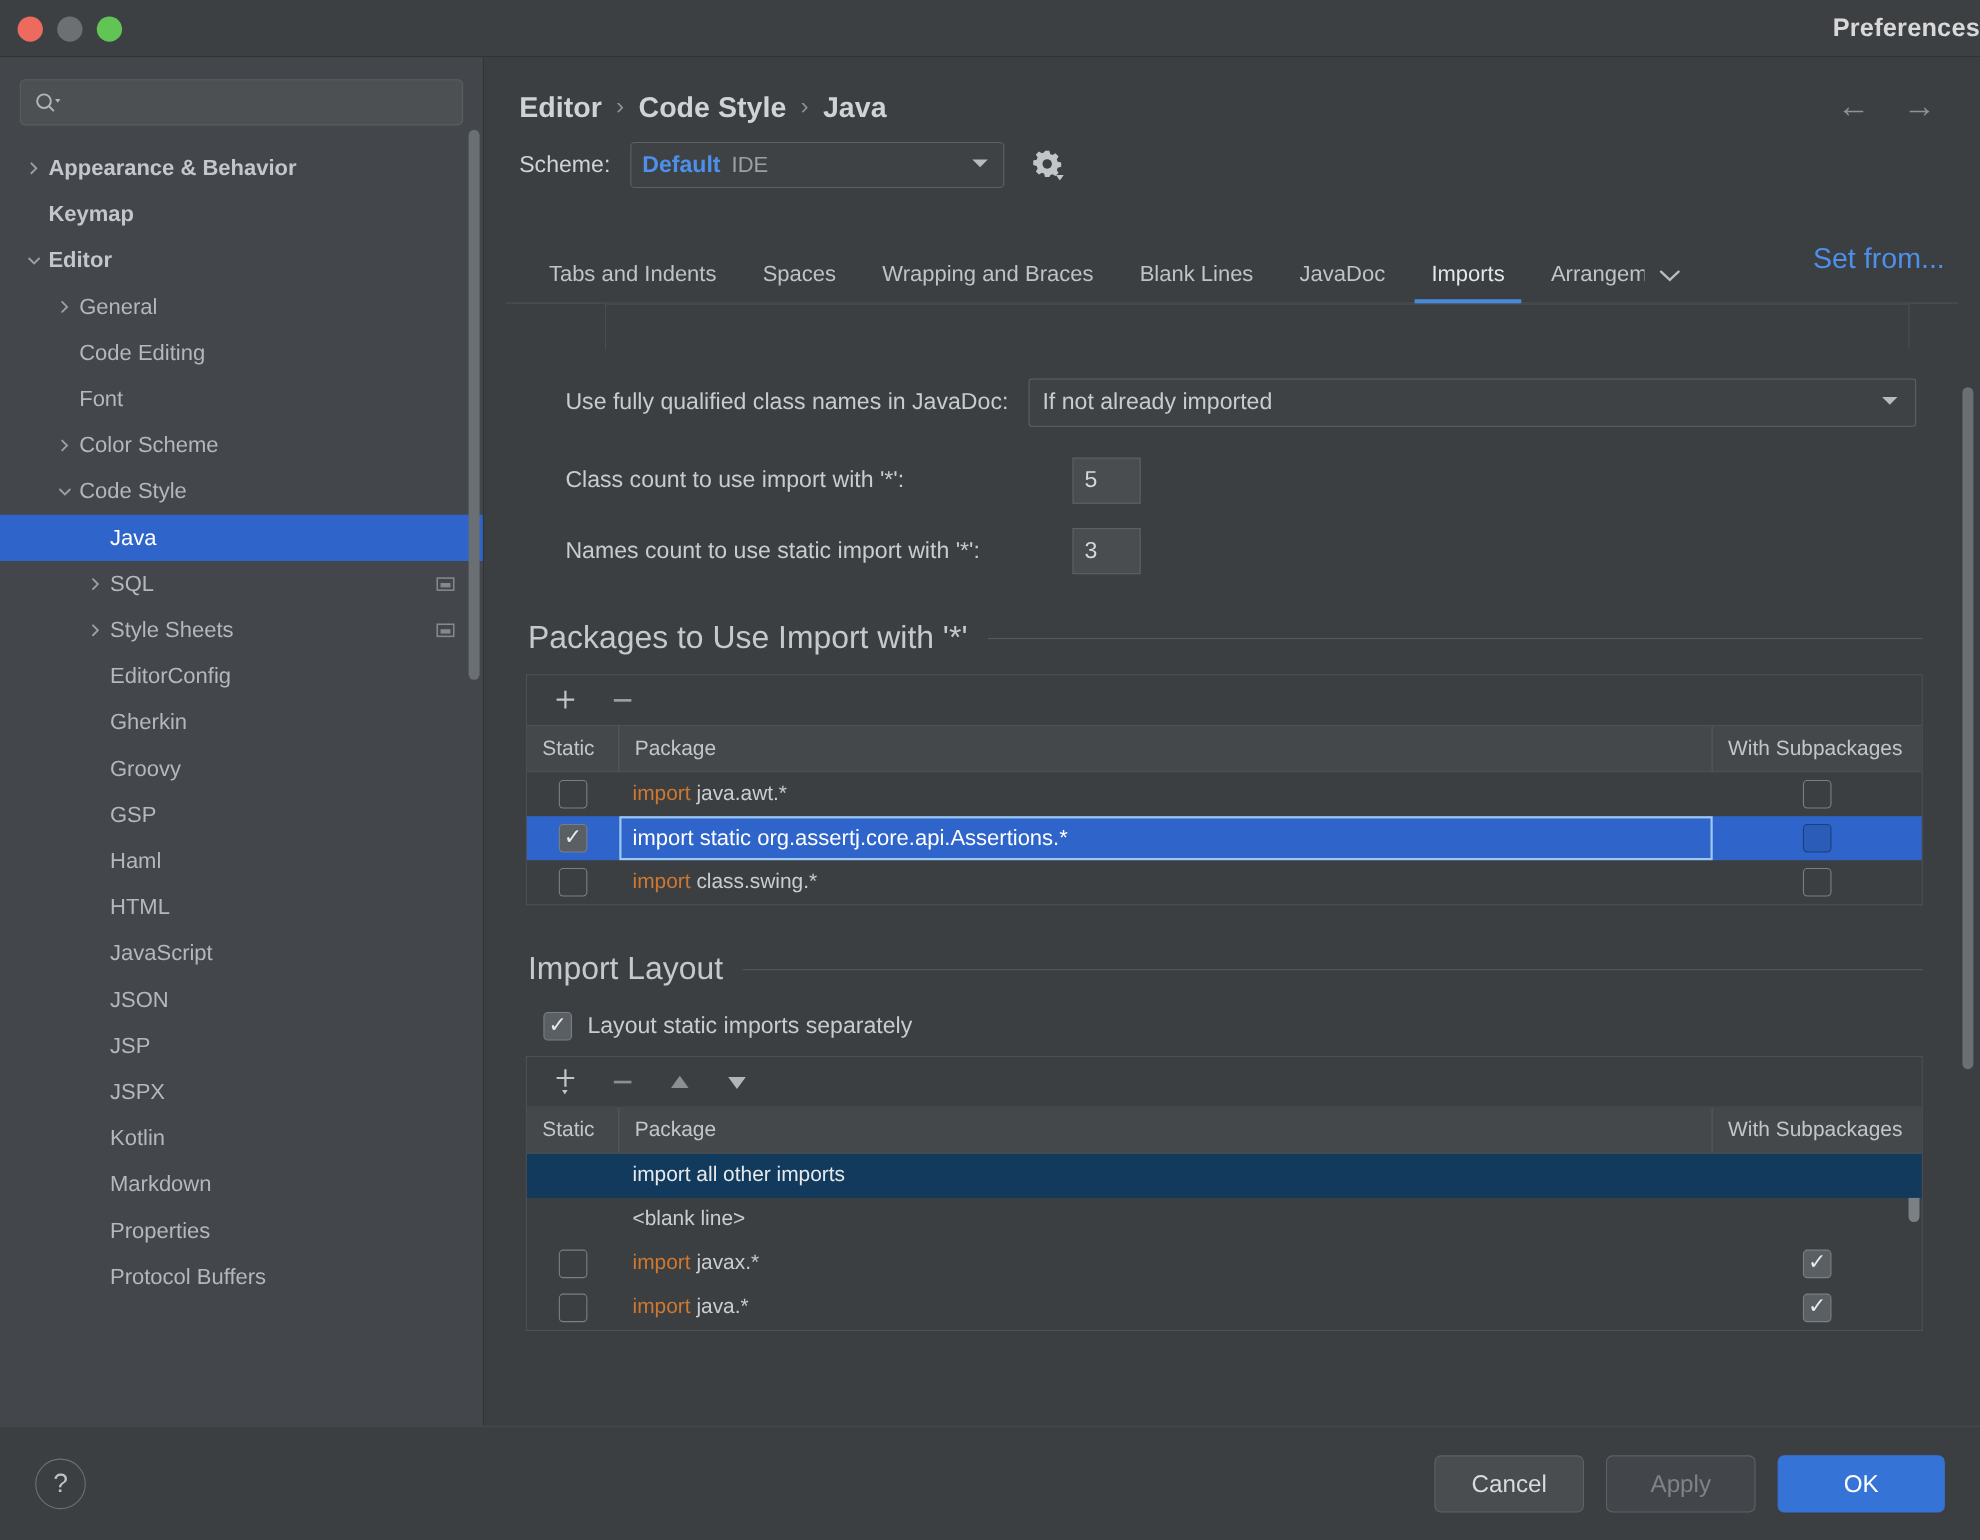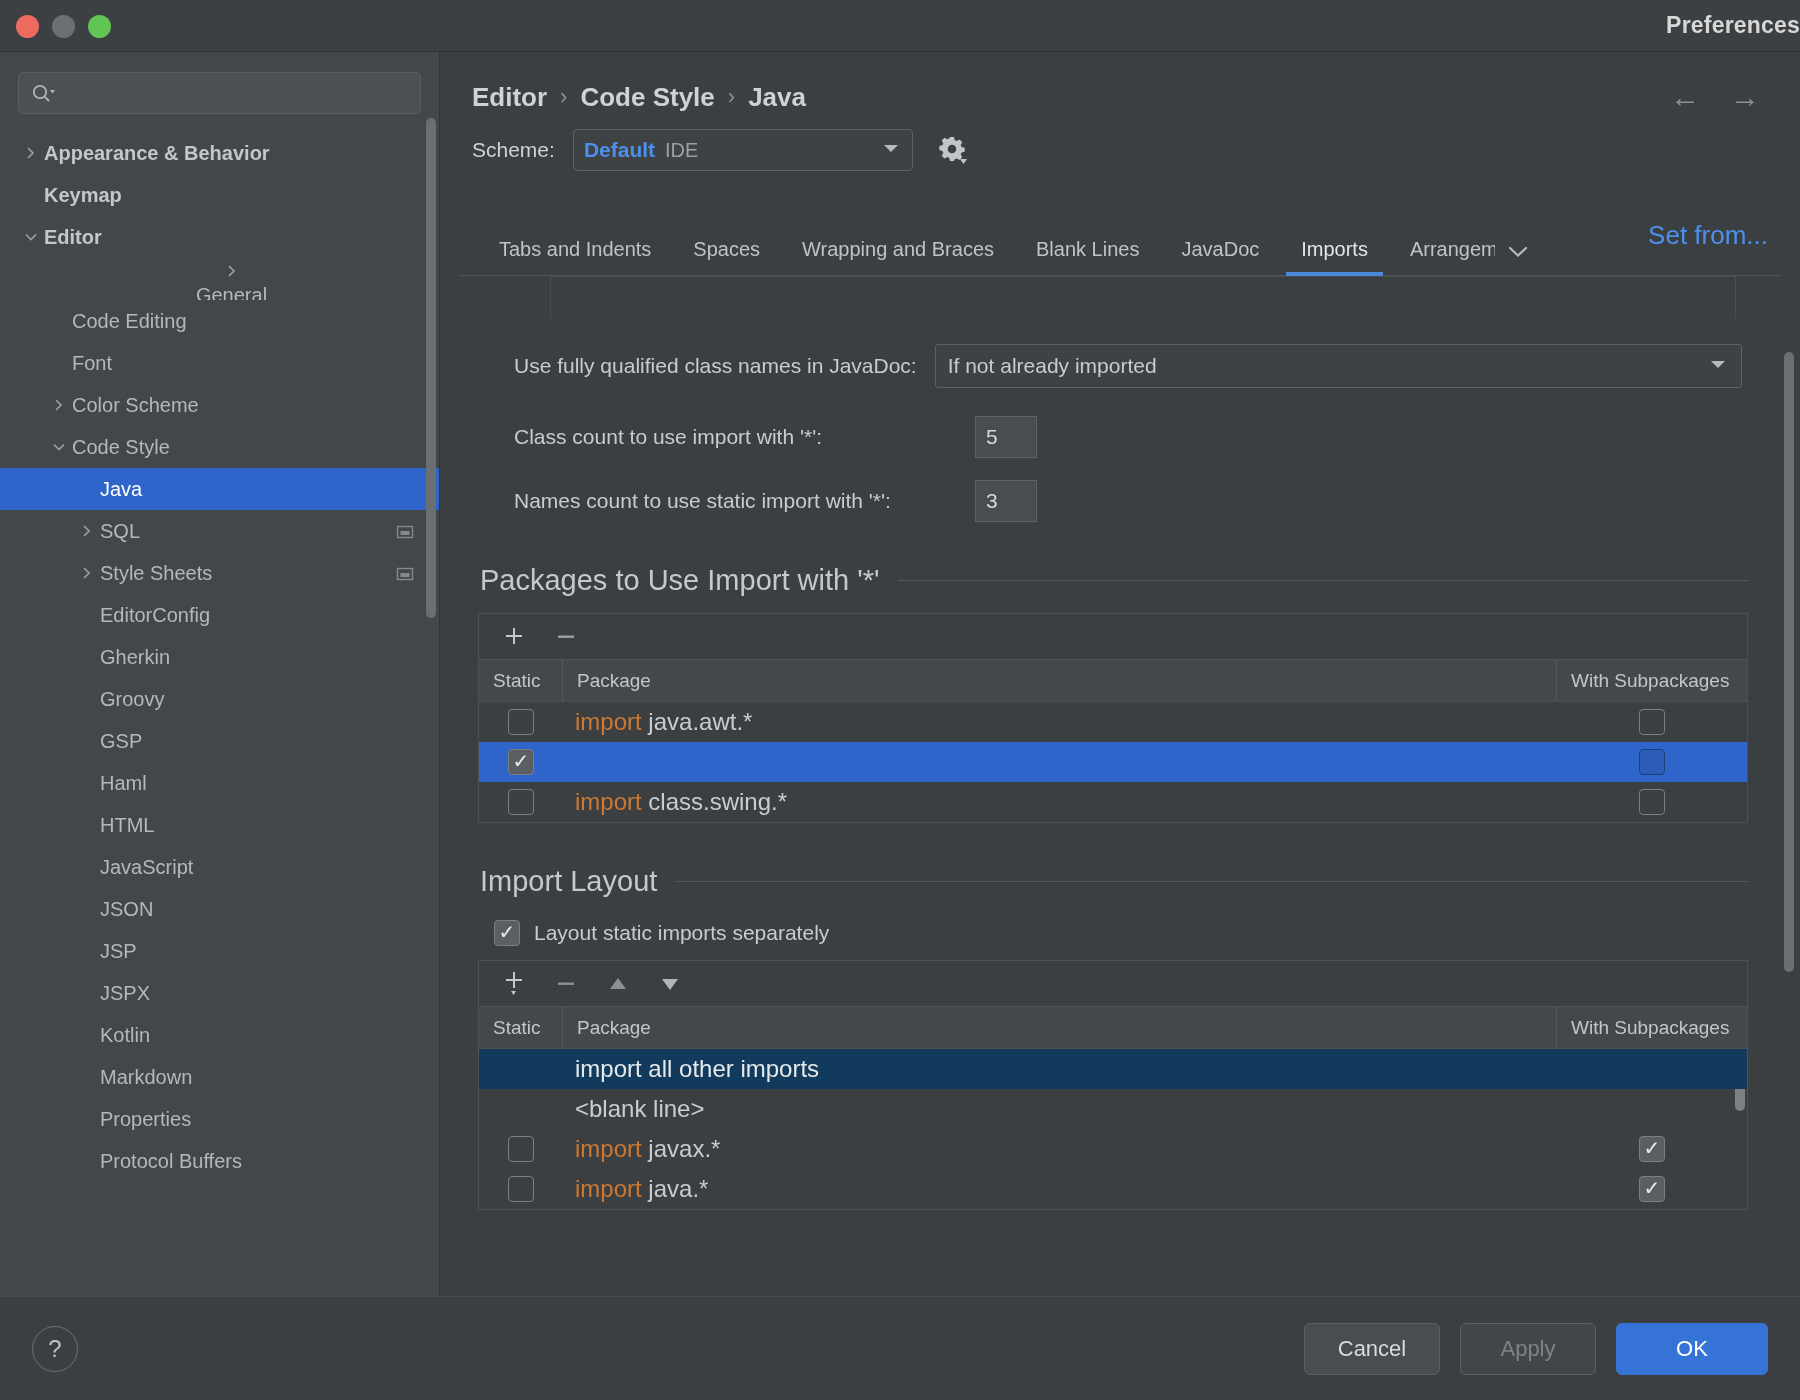--- a/index.html
+++ b/index.html
@@ -169,21 +169,21 @@
   .table-box { margin-top: 16px; margin-right: 26px; border: 1px solid #4d5154; background: #3c3f41; }
   .tbl-toolbar { height: 46px; display: flex; align-items: center; padding-left: 18px; gap: 18px; border-bottom: 1px solid #4d5154;}
   .tbtn { width: 34px; height: 32px; display:flex; align-items:center; justify-content:center; position: relative;}
   .thead { display: flex; height: 42px; align-items: center; background: #44484b; border-bottom: 1px solid #4d5154;}
   .th { color: #c2c6c9; font-size: 19px; padding-left: 14px; display:flex; align-items:center; height: 100%;}
   .th.static { width: 84px; flex: 0 0 84px; border-right: 1px solid #55595c; }
   .th.pkg { flex: 1 1 auto; border-right: 1px solid #55595c; }
   .th.subs { width: 190px; flex: 0 0 190px; }
   .trow { display: flex; height: 40px; align-items: center; position: relative; }
   .trow .c-static { width: 84px; flex: 0 0 84px; display: flex; align-items: center; justify-content: center; }
-  .trow .c-pkg { flex: 1 1 auto; padding-left: 12px; font-size: 24px; color: #c9cdd0; white-space: nowrap; overflow: hidden;}
+  .trow .c-pkg { flex: 1 1 auto; padding-left: 12px; font-size: 19px; color: #c9cdd0; white-space: nowrap; overflow: hidden;}
   .trow .c-subs { width: 190px; flex: 0 0 190px; display: flex; align-items: center; justify-content: center; }
   .kw { color: #cc7832; }
   .muted { color: #9aa0a4; }
   .trow.sel { background: #2f65ca; }
   .trow.sel .c-pkg { color: #ffffff; }
   .trow.sel-dark { background: #113a5c; }
   .trow.sel-dark .c-pkg { color: #e6e9eb; }
   .edit-cell {
     position: absolute; left: 84px; right: 190px; top: 0; bottom: 0;
     border: 2px solid #9ec8f0; display: flex; align-items: center; padding-left: 10px;
@@ -275,21 +275,21 @@
             <span class="tree-label">Keymap</span>
           </div>
           <div class="tree-item bold" style="padding-left: 18px;">
             <span class="arrow">
               <svg width="14" height="14" viewBox="0 0 14 14">
                 <path d="M2.5 5 L7 9.5 L11.5 5" fill="none" stroke="#9aa0a4" stroke-width="1.7" stroke-linecap="round"></path>
               </svg>
             </span>
             <span class="tree-label">Editor</span>
           </div>
-          <div class="tree-item" style="padding-left: 46px; flex-direction: column;">
+          <div class="tree-item" style="padding-left: 46px;">
             <span class="arrow">
               <svg width="14" height="14" viewBox="0 0 14 14">
                 <path d="M4.5 2.5 L9 7 L4.5 11.5" fill="none" stroke="#9aa0a4" stroke-width="1.7" stroke-linecap="round"></path>
               </svg>
             </span>
             <span class="tree-label">General</span>
           </div>
           <div class="tree-item" style="padding-left: 46px;">
             <span class="arrow"></span>
             <span class="tree-label">Code Editing</span>
@@ -516,20 +516,21 @@
                 <div class="trow sel">
                   <span class="c-static">
                     <span class="cbox checked">
                       <span class="tick">✓</span>
                     </span>
                   </span>
                   <span class="c-pkg" style="visibility: hidden;">import static org.assertj.core.api.Assertions.*</span>
                   <span class="c-subs">
                     <span class="cbox blank onblue"></span>
                   </span>
+                  <span class="edit-cell">import static org.assertj.core.api.Assertions.*</span>
                 </div>
                 <div class="trow">
                   <span class="c-static">
                     <span class="cbox blank"></span>
                   </span>
                   <span class="c-pkg"><span class="kw">import</span><span> class.swing.*</span></span>
                   <span class="c-subs">
                     <span class="cbox blank"></span>
                   </span>
                 </div>

